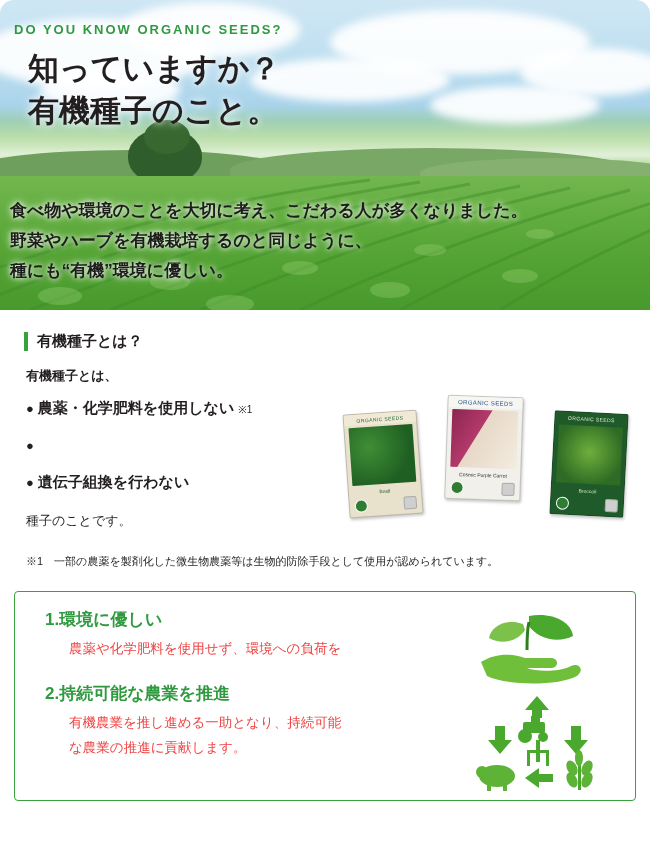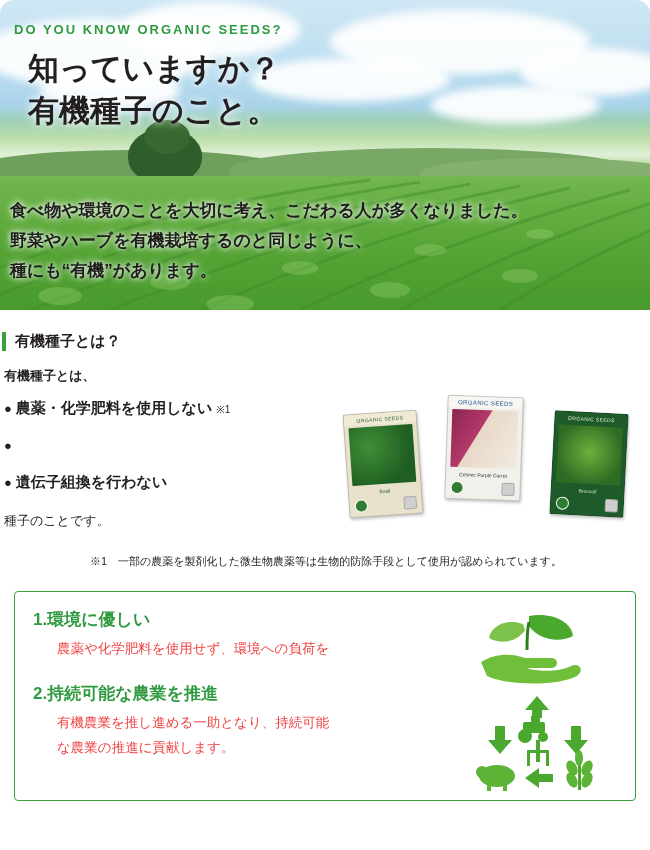--- a/index.html
+++ b/index.html
@@ -84,39 +84,39 @@
     font-size: 31px; font-weight: bold; line-height: 1.35; color: #231f20;
     text-shadow: 0 0 6px rgba(255,255,255,.85), 0 0 12px rgba(255,255,255,.7);
   }
   .hero-lead {
     position: absolute; left: 10px; top: 196px;
     font-size: 17px; line-height: 1.75; color: #1d1d1b; font-weight: bold;
     text-shadow: 0 0 5px rgba(255,255,255,.9), 0 0 10px rgba(255,255,255,.75);
   }
 
   
-  .sec1 { position: relative; padding: 0 2px; }
+  .sec1 { position: relative; padding: 0 24px; }
   .sec-head {
     display: flex; align-items: center; gap: 9px;
     margin-top: 22px; margin-bottom: 16px;
   }
   .sec-bar { width: 4px; height: 19px; background: #3aa23c; display: block; }
   .sec-head-text { font-size: 15px; font-weight: bold; color: #231f20; }
 
   .intro { font-size: 13px; color: #231f20; margin: 0 0 14px 2px; font-weight: bold; }
   .bullets { margin: 0; }
   .bullet {
     font-size: 15px; font-weight: bold; color: #231f20;
     margin: 0 0 20px 2px;
     display: flex; align-items: baseline; gap: 4px;
   }
   .bullet .dot { font-size: 13px; }
   .bullet sup { font-size: 10px; font-weight: normal; }
   .closing { font-size: 13px; color: #231f20; margin: 6px 0 0 2px; }
-  .note { font-size: 11px; color: #231f20; margin: 24px 0 0 2px; text-align: center; }
+  .note { font-size: 11px; color: #231f20; margin: 24px 0 0 2px; }
 
   
   .packets { position: absolute; right: 12px; top: 58px; width: 300px; height: 130px; }
   .packet {
     position: absolute; border-radius: 2px;
     box-shadow: 1px 2px 3px rgba(0,0,0,.22);
     overflow: hidden;
     border: 1px solid rgba(0,0,0,.18);
   }
   .pk1 { left: 8px; top: 22px; width: 74px; height: 104px; background: #e8e2cd; transform: rotate(-4deg); }
@@ -147,21 +147,21 @@
 
   
   .box {
     margin: 22px 14px 0 14px;
     border: 1px solid #3aa23c;
     border-radius: 4px;
     padding: 16px 18px 18px 18px;
     position: relative;
     min-height: 210px;
   }
-  .pt { margin-bottom: 8px; }
+  .pt { margin-bottom: 8px; margin-left: 12px; }
   .pt-title {
     font-size: 17px; font-weight: bold; color: #2f9a3f; margin: 0 0 6px 0;
   }
   .pt-body {
     font-size: 13.5px; line-height: 1.85; color: #ef4444; margin: 0 0 0 24px;
     max-width: 360px;
   }
   .pt2 { margin-top: 20px; }
 
   .icons {
@@ -220,21 +220,21 @@
     </div>
 
     <div class="hero-kicker">DO YOU KNOW ORGANIC SEEDS?</div>
     <div class="hero-title">
       <div>知っていますか？</div>
       <div>有機種子のこと。</div>
     </div>
     <div class="hero-lead">
       <div>食べ物や環境のことを大切に考え、こだわる人が多くなりました。</div>
       <div>野菜やハーブを有機栽培するのと同じように、</div>
-      <div>種にも“有機”があります。</div>
+      <div>種にも“有機”環境に優しい。</div>
     </div>
   </div>
 
   <div class="sec1">
 
     <div class="sec-head">
       <span class="sec-bar"></span>
       <span class="sec-head-text">有機種子とは？</span>
     </div>
 

